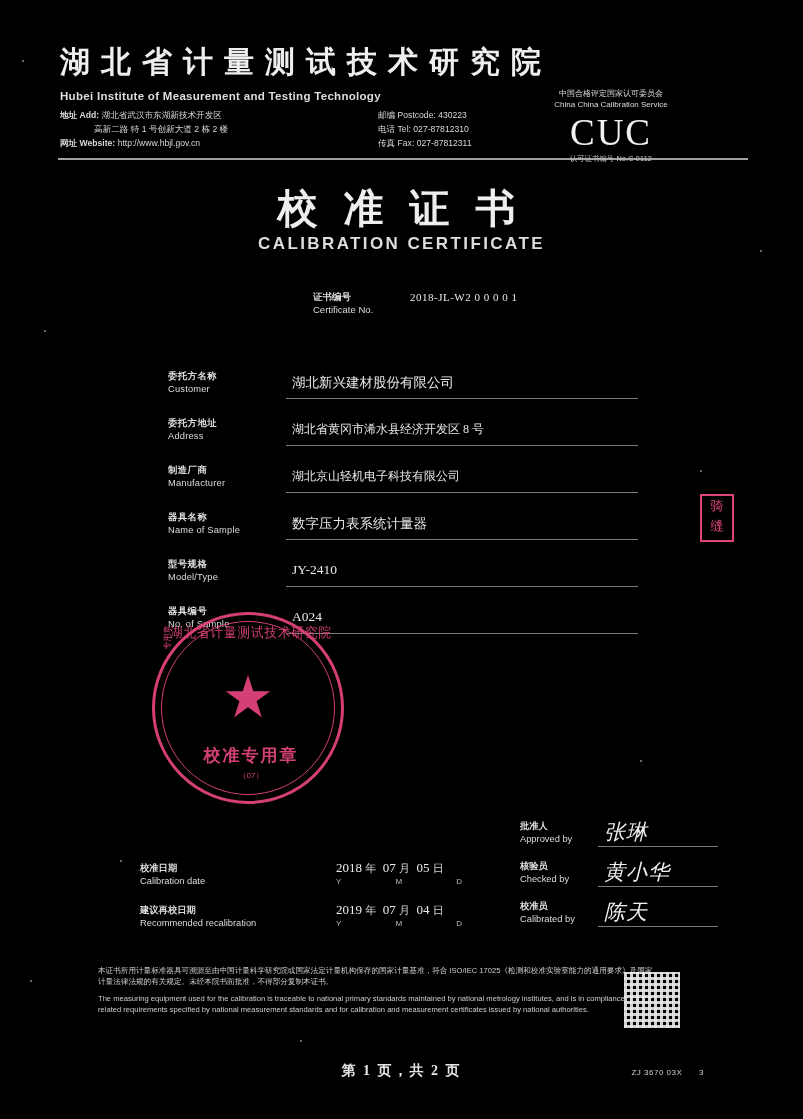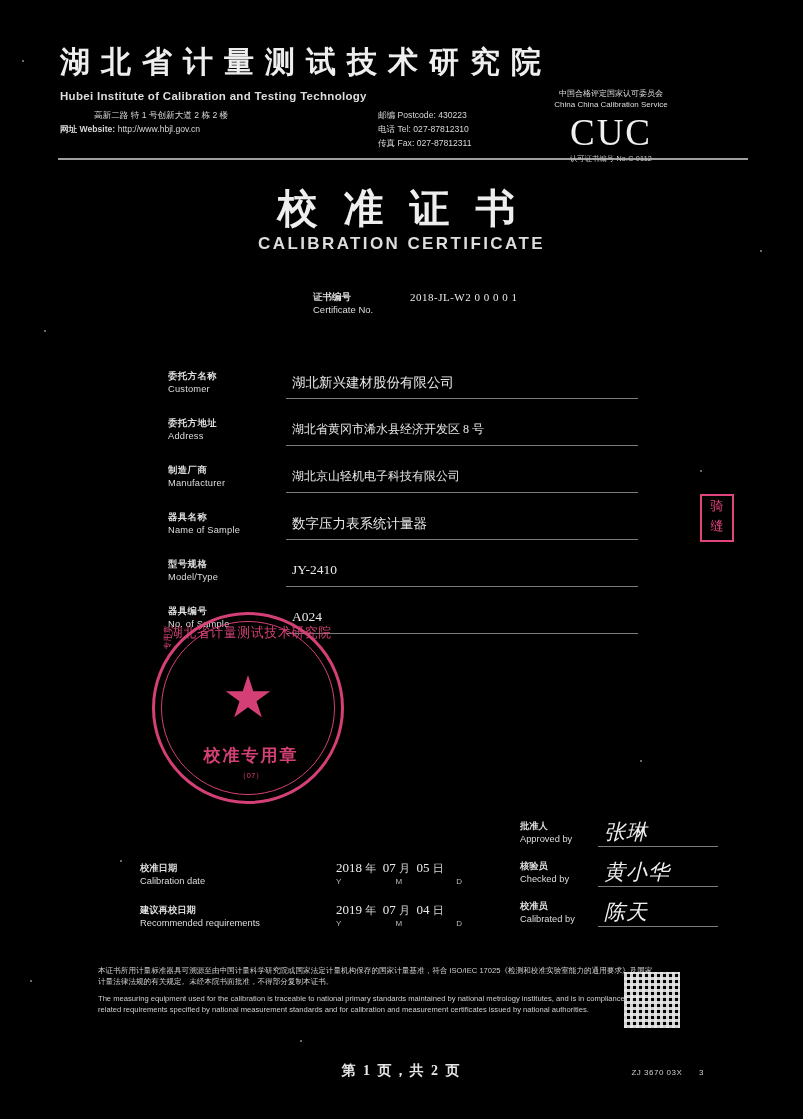--- a/index.html
+++ b/index.html
@@ -115,24 +115,26 @@
   <div class="speck" style="left:44px;top:330px"></div>
   <div class="speck" style="left:760px;top:250px"></div>
   <div class="speck" style="left:700px;top:470px"></div>
   <div class="speck" style="left:120px;top:860px"></div>
   <div class="speck" style="left:640px;top:760px"></div>
   <div class="speck" style="left:300px;top:1040px"></div>
   <div class="speck" style="left:30px;top:980px"></div>
 
   <div class="hdr">
     <div class="hdr-cn">湖北省计量测试技术研究院</div>
-    <div class="hdr-en">Hubei Institute of Calibration and Testing Technology</div>
+    <div class="hdr-en">Hubei Institute of Measurement and Testing Technology</div>
   </div>
 
   <div class="hdr-info">
+    <div class="row"><span class="lbl">地址 Add:</span>
+      <span>湖北省武汉市东湖新技术开发区</span></div>
     <div class="row" style="padding-left:34px"><span>高新二路 特 1 号创新大道 2 栋 2 楼</span></div>
     <div class="row"><span class="lbl">网址 Website:</span>
       <span>http://www.hbjl.gov.cn</span></div>
   </div>
 
   <div class="hdr-info2">
     <div class="row"><span class="lbl">邮编 Postcode:</span>
       <span>430223</span></div>
     <div class="row"><span class="lbl">电话 Tel:</span>
       <span>027-87812310</span></div>
@@ -270,21 +272,21 @@
         <span class="u">月</span>
         &nbsp;<span>05</span>
         <span class="u">日</span>
       </div>
       <div class="d-ymd">Y   M   D</div>
     </div>
 
     <div class="drow">
       <div class="d-lbl">
         <div class="cn">建议再校日期</div>
-        <div>Recommended requirements</div>
+        <div>Recommended recalibration</div>
       </div>
       <div class="d-val">
         <span>2019</span>
         <span class="u">年</span>
         &nbsp;<span>07</span>
         <span class="u">月</span>
         &nbsp;<span>04</span>
         <span class="u">日</span>
       </div>
       <div class="d-ymd">Y   M   D</div>

